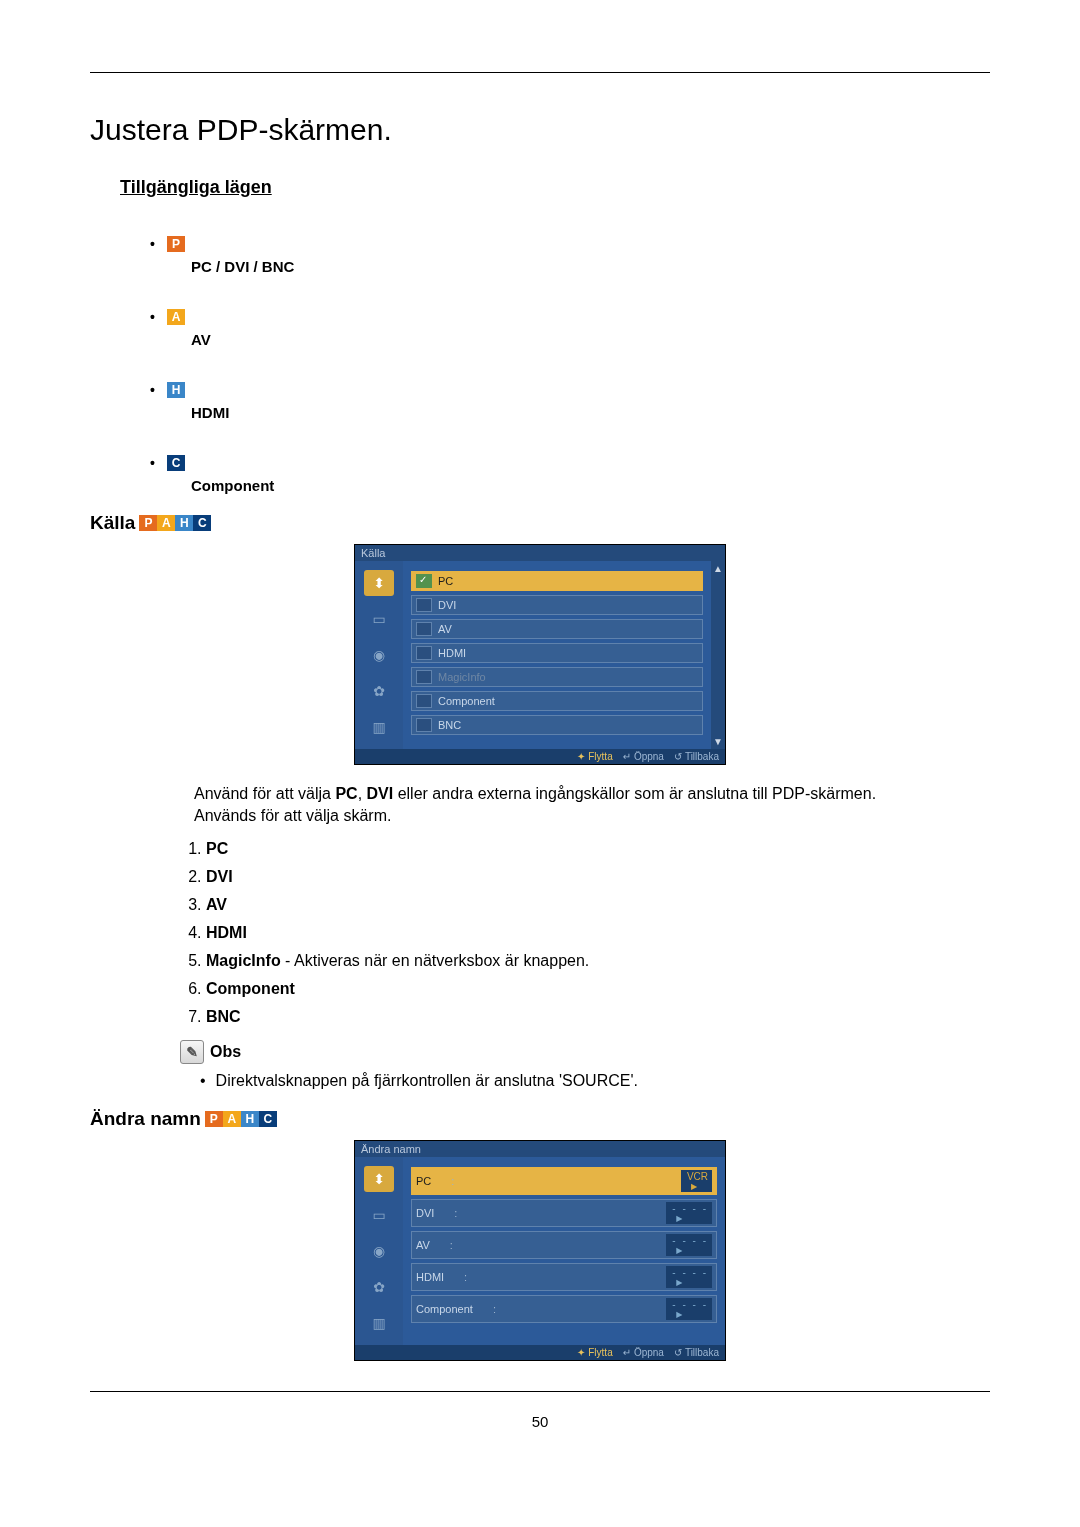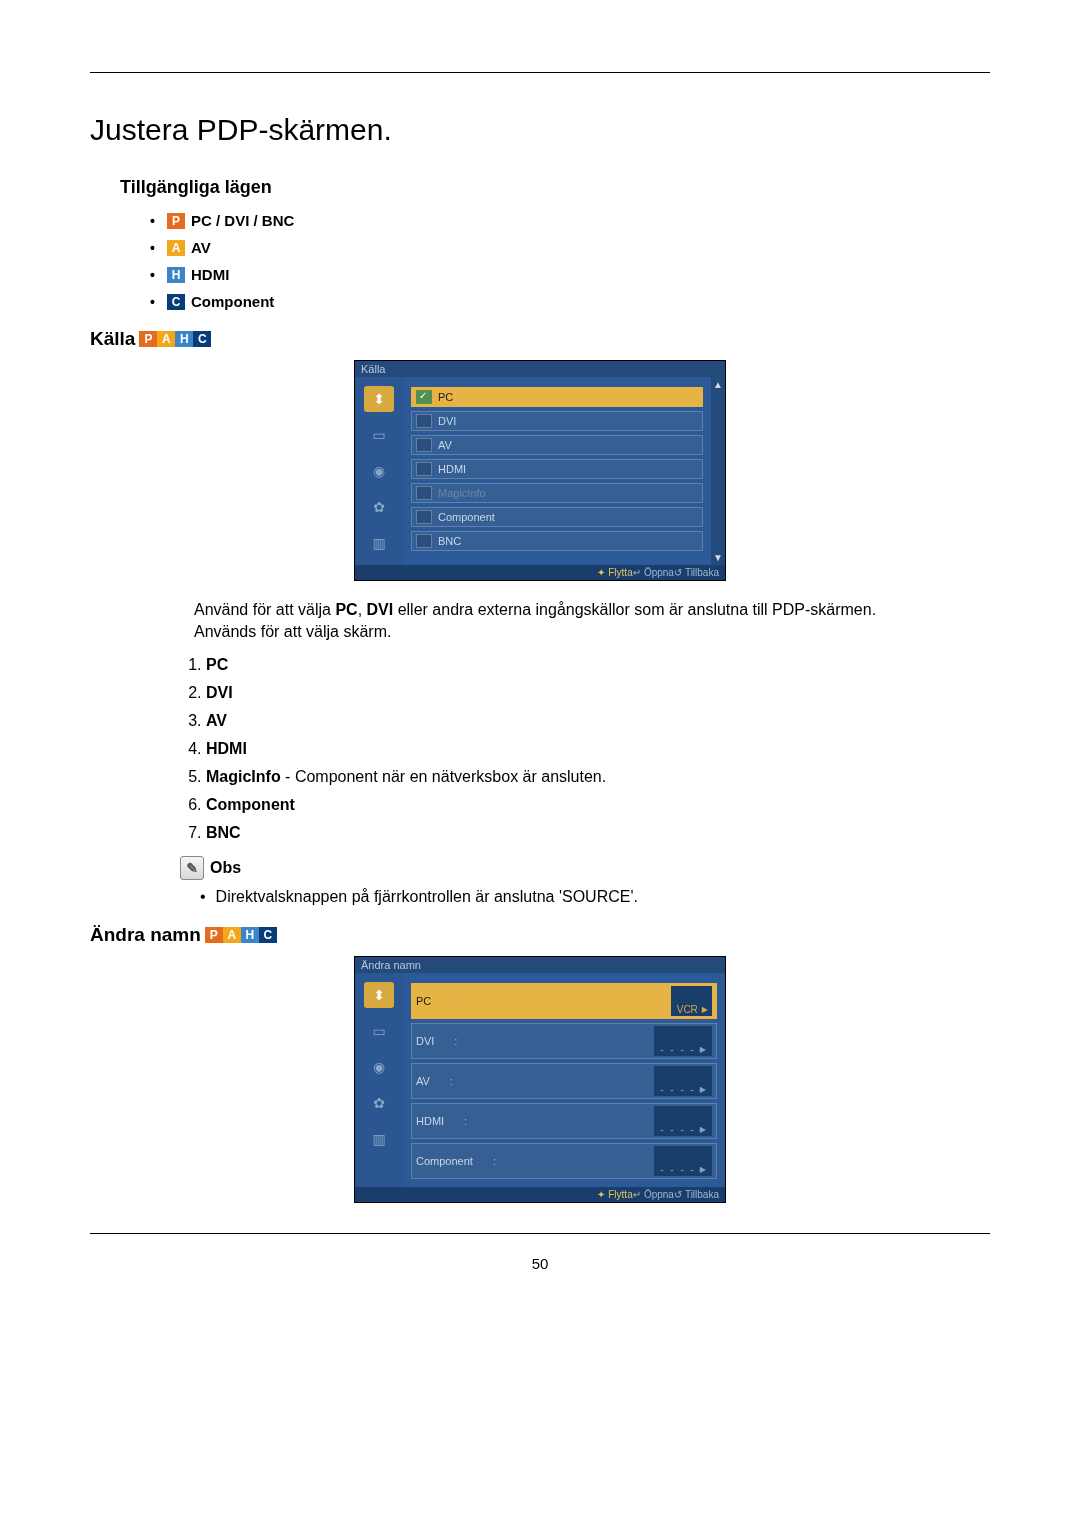--- a/index.html
+++ b/index.html
@@ -29,20 +29,21 @@
   }
   .h2 {
     font-size: 19px;
     font-weight: bold;
     margin: 12px 0 16px 0;
   }
   .h3 {
     font-size: 18px;
     font-weight: bold;
     margin: 20px 0 14px 30px;
+    text-decoration: underline;
   }
   .bullet-list {
     list-style: none;
     padding: 0;
     margin: 0 0 18px 60px;
   }
   .bullet-list li {
     margin: 10px 0;
     display: flex;
     align-items: center;
@@ -72,20 +73,21 @@
     margin-left: 4px;
   }
   .badgesrow .tv-badge { margin-right: 0; }
   .b-p { background: #e56b1f; }
   .b-a { background: #f3a71c; }
   .b-h { background: #3a86c8; }
   .b-c { background: #083d7a; }
   .mode-label {
     font-size: 15px;
     font-weight: bold;
+    margin-top: 46px;
   }
   .inline-header {
     display: flex;
     align-items: center;
     margin: 18px 0 10px 0;
   }
   .inline-header .h2 { margin: 0; }
   .osd-wrap {
     display: flex;
     justify-content: center;
@@ -183,31 +185,33 @@
   }
   .arrow-up { top: 2px; }
   .arrow-dn { bottom: 2px; }
   .osd-foot {
     background: #1a3e6b;
     font-size: 10px;
     color: #e8c25c;
     display: flex;
     justify-content: flex-end;
     padding: 2px 6px;
+    gap: 10px;
   }
   .osd-foot span.alt { color: #9cb6d3; }
   .osd-foot span.ret { color: #9cb6d3; }
   .row-value {
     margin-left: auto;
     font-size: 10px;
     color: #d8a93e;
     background: #1a3e6b;
-    padding: 18px 4px 1px 6px;
-    display: flex;
-    align-items: center;
+    padding: 1px 4px 1px 6px;
+    display: flex;
+    align-items: flex-start;
+    flex-direction: column;
   }
   .row-value.dash { color: #7aa8cc; letter-spacing: 2px; }
   .row-value .tri { margin-left: 4px; font-size: 8px; }
   .row-colon { margin: 0 4px 0 20px; color: #9ab3ce; }
   .body-text {
     font-size: 16px;
     margin: 8px 90px 14px 104px;
     line-height: 1.35;
   }
   .num-list {
@@ -349,21 +353,21 @@
 
   <div class="body-text">
     <span>Använd för att välja </span><b>PC</b><span>, </span><b>DVI</b><span> eller andra externa ingångskällor som är anslutna till PDP-skärmen. Används för att välja skärm.</span>
   </div>
 
   <ol class="num-list">
     <li><span class="strong">PC</span></li>
     <li><span class="strong">DVI</span></li>
     <li><span class="strong">AV</span></li>
     <li><span class="strong">HDMI</span></li>
-    <li><span class="strong">MagicInfo</span><span> - Component när en nätverksbox är ansluten.</span></li>
+    <li><span class="strong">MagicInfo</span><span> - Aktiveras när en nätverksbox är knappen.</span></li>
     <li><span class="strong">Component</span></li>
     <li><span class="strong">BNC</span></li>
   </ol>
 
   <div class="obs-row">
     <span class="obs-ico">✎</span>
     <span>Obs</span>
   </div>
   <div class="sub-bullet">
     <span class="sdot">•</span><span>Direktvalsknappen på fjärrkontrollen är anslutna 'SOURCE'.</span>

